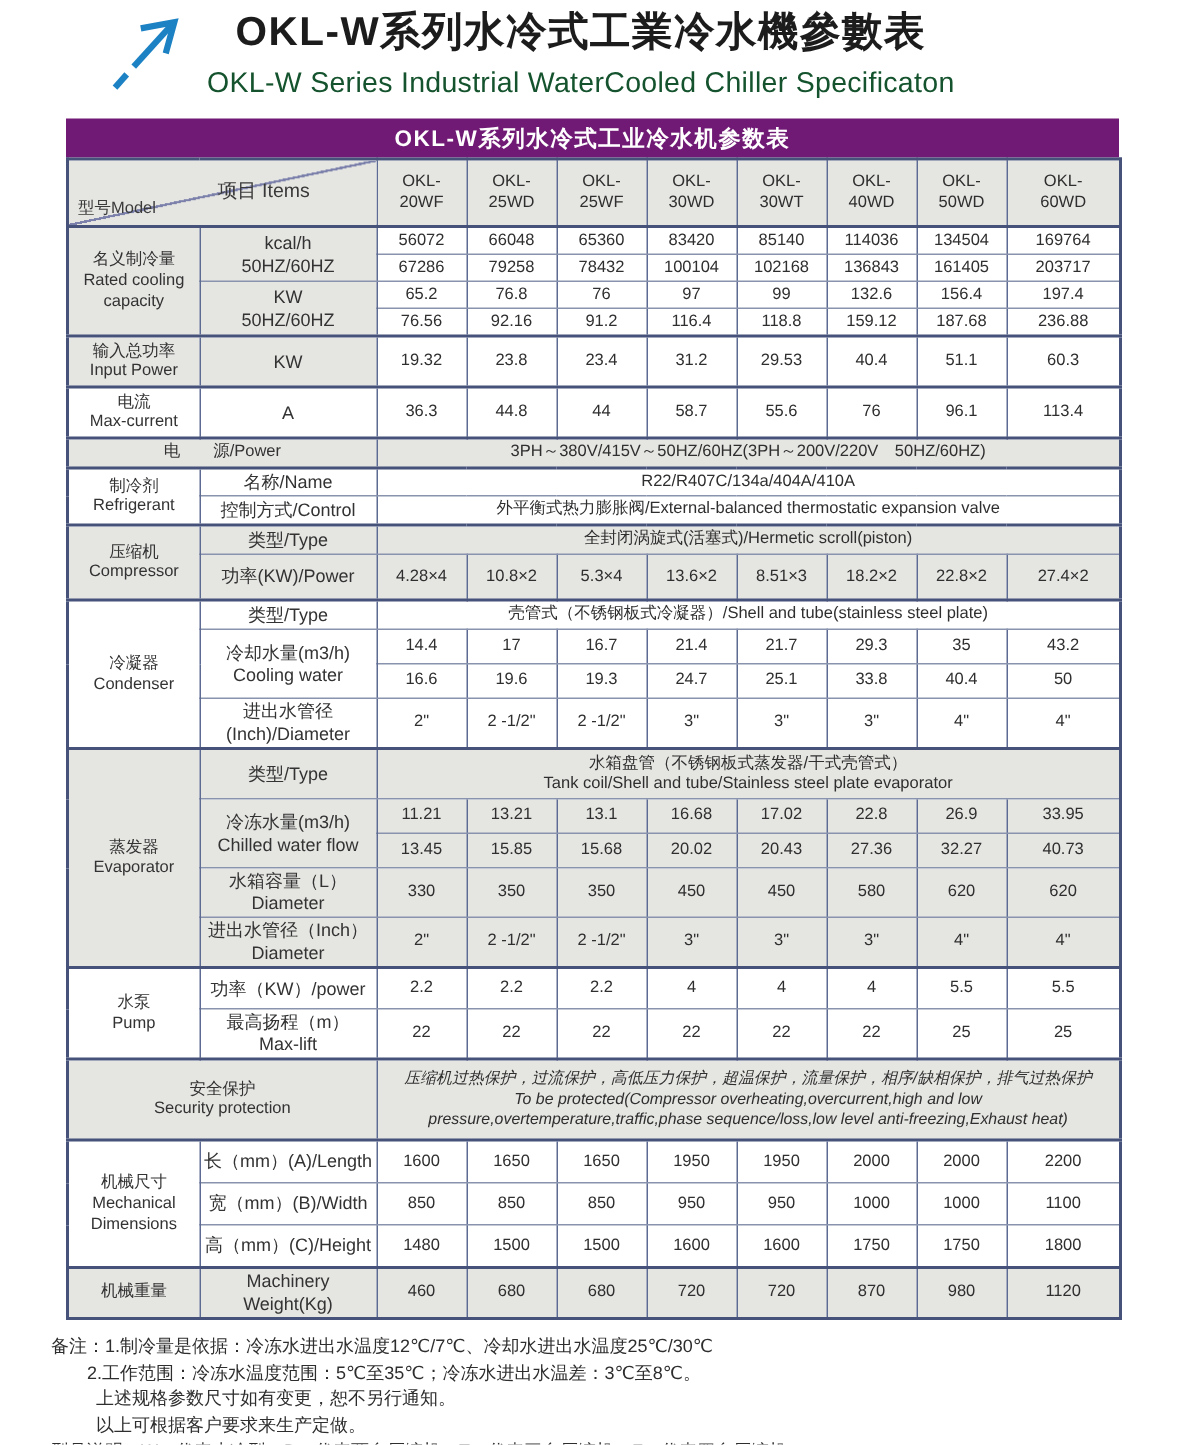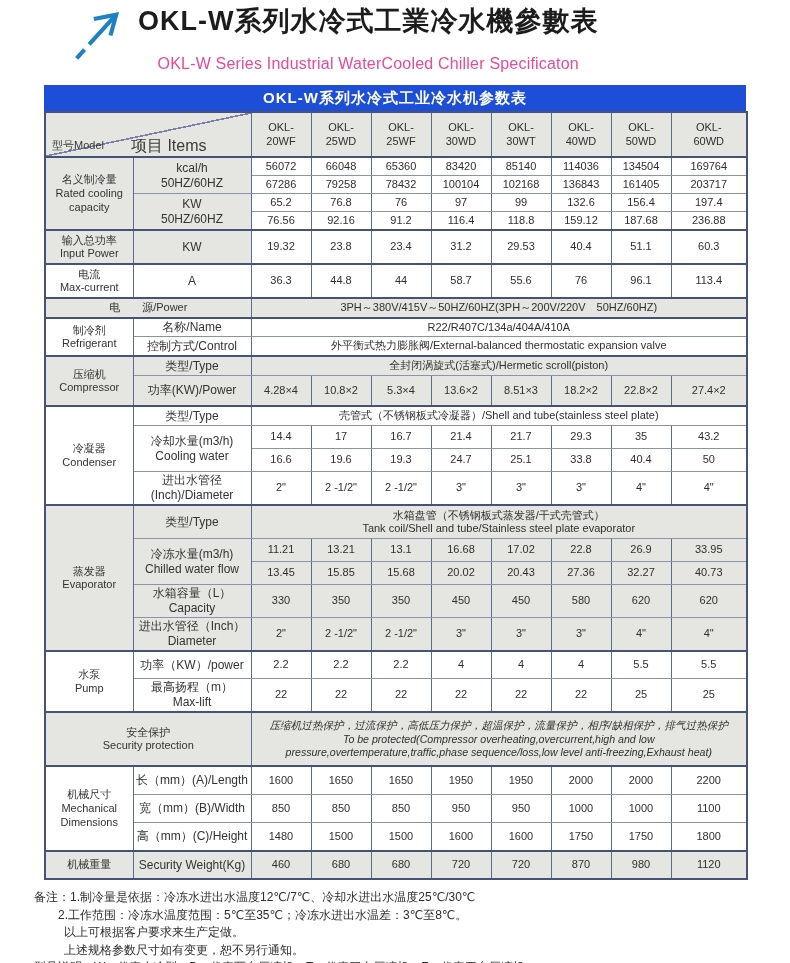--- a/index.html
+++ b/index.html
@@ -8,25 +8,25 @@
     font-family:"Liberation Sans","DejaVu Sans",sans-serif;
     color:#3a3a3a; -webkit-font-smoothing:antialiased;
   }
   .page { position:relative; width:790px; height:963px; overflow:hidden; }
 
   
   .doc-header { display:flex; align-items:flex-start; padding:6px 0 0 72px; }
   .logo { width:52px; height:52px; margin-top:2px; flex:0 0 auto; }
   .titles { margin-left:14px;text-align:center; }
   .title-zh { font-size:27px; font-weight:bold; color:#1c1c1c; letter-spacing:1px; line-height:1.15; }
-  .title-en { font-size:16px; color:#ec4899; margin-top:18px; letter-spacing:0.2px; }
+  .title-en { font-size:19px; color:#14532d; margin-top:8px; letter-spacing:0.2px; }
 
   
   .banner {
-    margin:12px 0 0 44px; width:702px; height:26px; background:#1d4ed8;
+    margin:12px 0 0 44px; width:702px; height:26px; background:#701a75;
     color:#ffffff; font-size:15px; font-weight:bold; letter-spacing:1px;
     display:flex; align-items:center; justify-content:center; box-sizing:border-box;
   }
 
   
   table.spec {
     margin-left:44px; width:702px; border-collapse:collapse; table-layout:fixed;
     border:2px solid #46527a; font-size:11px;
   }
   table.spec td {
@@ -49,21 +49,21 @@
   tr.h42 > td { height:30px; } tr.h52 > td { height:50px; }
 
   
   td.diag {
     position:relative; padding:0;
     background-image:linear-gradient(to bottom right,
       transparent calc(50% - 0.8px), #7b80ab calc(50% - 0.8px),
       #7b80ab calc(50% + 0.8px), transparent calc(50% + 0.8px));
   }
   .corner-model { position:absolute; left:6px;  bottom:4px; font-size:11px; }
-  .corner-items { position:absolute; right:44px; top:23px;  font-size:16px; }
+  .corner-items { position:absolute; right:44px; top:12px;  font-size:13px; }
 
   
   .notes { margin:9px 0 0 34px; width:730px; font-size:12px; color:#2e2e2e; }
   .nz { line-height:17.5px; }
   .ind1 { padding-left:24px; }
   .ind2 { padding-left:30px; }
 </style>
 </head>
 <body>
 
@@ -296,21 +296,21 @@
       <td class="v gray">15.85</td>
       <td class="v gray">15.68</td>
       <td class="v gray">20.02</td>
       <td class="v gray">20.43</td>
       <td class="v gray">27.36</td>
       <td class="v gray">32.27</td>
       <td class="v gray">40.73</td>
     </tr>
     <tr class="h42">
       <td class="lab2 gray">水箱容量（L）
-Capacity</td>
+Diameter</td>
       <td class="v gray">330</td>
       <td class="v gray">350</td>
       <td class="v gray">350</td>
       <td class="v gray">450</td>
       <td class="v gray">450</td>
       <td class="v gray">580</td>
       <td class="v gray">620</td>
       <td class="v gray">620</td>
     </tr>
     <tr class="h42">
@@ -392,35 +392,35 @@
       <td class="v">1500</td>
       <td class="v">1600</td>
       <td class="v">1600</td>
       <td class="v">1750</td>
       <td class="v">1750</td>
       <td class="v">1800</td>
     </tr>
 
     <tr class="sec h24">
       <td class="lab gray">机械重量</td>
-      <td class="lab2 gray">Security Weight(Kg)</td>
+      <td class="lab2 gray">Machinery Weight(Kg)</td>
       <td class="v gray">460</td>
       <td class="v gray">680</td>
       <td class="v gray">680</td>
       <td class="v gray">720</td>
       <td class="v gray">720</td>
       <td class="v gray">870</td>
       <td class="v gray">980</td>
       <td class="v gray">1120</td>
     </tr>
   </tbody>
     </table>
 
   <div class="notes">
     <div class="nz">备注：1.制冷量是依据：冷冻水进出水温度12℃/7℃、冷却水进出水温度25℃/30℃</div>
     <div class="nz ind1">2.工作范围：冷冻水温度范围：5℃至35℃；冷冻水进出水温差：3℃至8℃。</div>
+    <div class="nz ind2">上述规格参数尺寸如有变更，恕不另行通知。</div>
     <div class="nz ind2">以上可根据客户要求来生产定做。</div>
-    <div class="nz ind2">上述规格参数尺寸如有变更，恕不另行通知。</div>
     <div class="nz">型号说明：W：代表水冷型，D：代表两台压缩机，T：代表三台压缩机，F：代表四台压缩机</div>
 
   </div>
 
 </div>
 
 </body></html>

